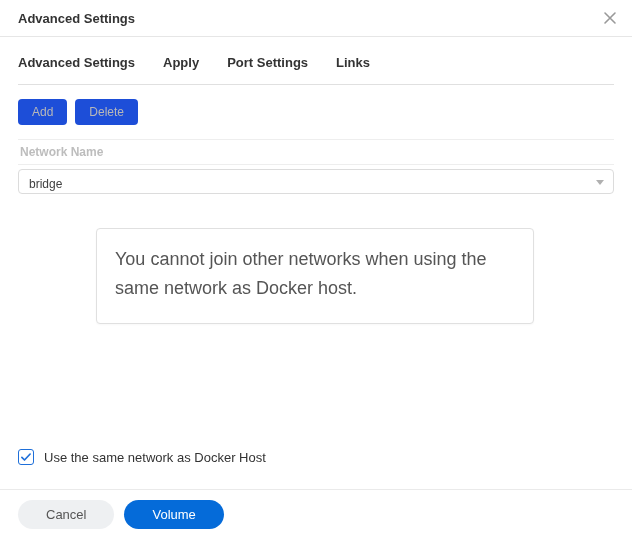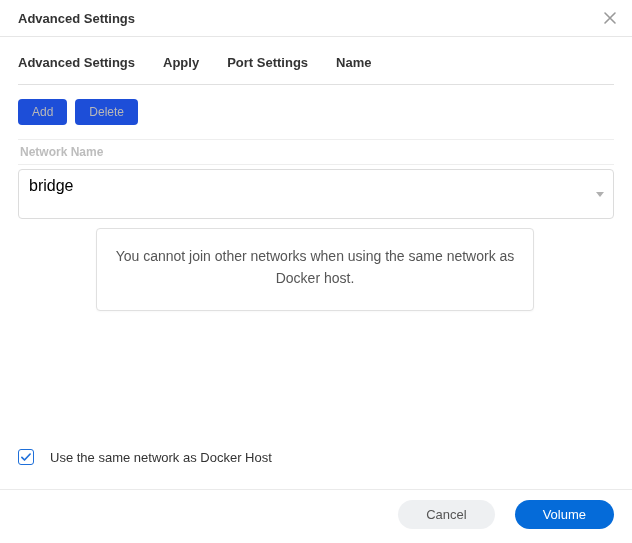--- a/index.html
+++ b/index.html
@@ -92,26 +92,26 @@
     font-weight: bold;
   }
   .select-row {
     position: relative;
     margin-top: 4px;
   }
   .select-row select {
     width: 100%;
     appearance: none;
     -webkit-appearance: none;
-    padding: 7px 28px 24px 10px;
+    padding: 7px 28px 2px 10px;
     border: 1px solid #dcdcdc;
     border-radius: 4px;
     background: #fff;
-    color: #000000;
-    font-size: 16px;
+    color: #404040;
+    font-size: 12px;
   }
   .select-row .caret {
     position: absolute;
     right: 10px;
     top: 50%;
     transform: translateY(-40%);
     width: 0; height: 0;
     border-left: 4px solid transparent;
     border-right: 4px solid transparent;
     border-top: 5px solid #b0b0b0;
@@ -121,31 +121,30 @@
     position: absolute;
     left: 96px;
     top: 228px;
     width: 438px;
     border: 1px solid #e0e0e0;
     border-radius: 4px;
     background: #fff;
     padding: 16px 18px 20px 18px;
     color: #555;
     line-height: 1.6;
-    font-size: 14px;
+    font-size: 18px;
     box-shadow: 0 1px 2px rgba(0,0,0,0.03);
-    text-align: center;
   }
   .checkbox-row {
     position: absolute;
     left: 18px;
     bottom: 78px;
     display: flex;
     align-items: center;
-    gap: 16px;
+    gap: 10px;
     cursor: pointer;
   }
   .check {
     width: 16px;
     height: 16px;
     border: 1px solid #1e6fd9;
     border-radius: 3px;
     display: flex;
     align-items: center;
     justify-content: center;
@@ -153,22 +152,22 @@
   }
   .check svg { width: 12px; height: 12px; display: block; }
   .footer {
     position: absolute;
     bottom: 0;
     left: 0;
     right: 0;
     border-top: 1px solid #eaeaea;
     padding: 10px 18px 14px;
     display: flex;
-    justify-content: flex-end;
-    gap: 20px;
+    justify-content: flex-start;
+    gap: 10px;
   }
   .btn {
     border: none;
     border-radius: 16px;
     padding: 7px 28px;
     font-size: 13px;
     cursor: pointer;
   }
   .btn-cancel {
     background: #eef0f2;
@@ -191,21 +190,21 @@
       </svg>
   </div>
 </div>
 
 <div class="content">
 
   <div class="tabs">
     <div class="tab">Advanced Settings</div>
     <div class="tab">Apply</div>
     <div class="tab">Port Settings</div>
-    <div class="tab">Name</div>
+    <div class="tab">Links</div>
   </div>
 
   <div class="toolbar">
     <button class="btn-sm">Add</button>
     <button class="btn-sm">Delete</button>
   </div>
 
   <div class="table-wrap">
     <div class="table-head">Network Name</div>
     <div class="select-row">

